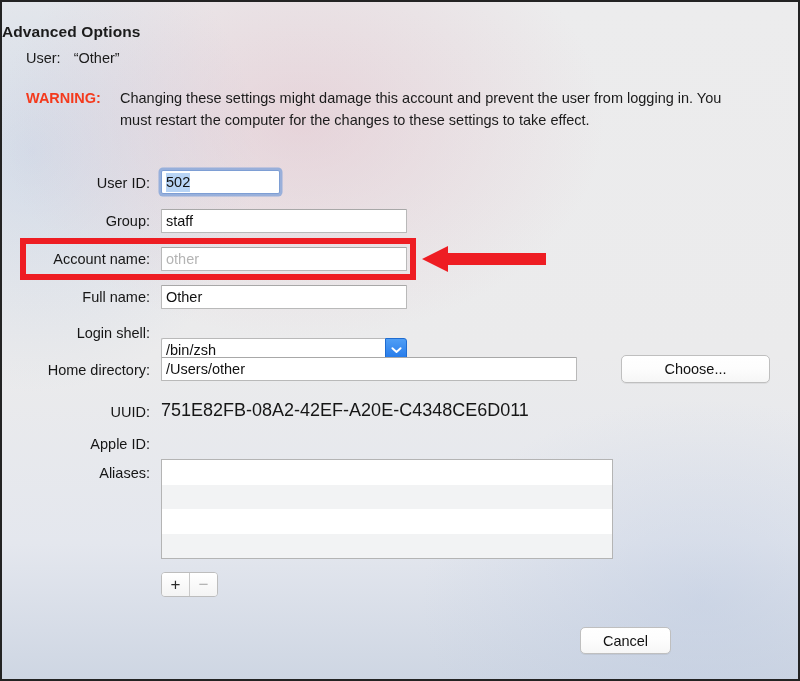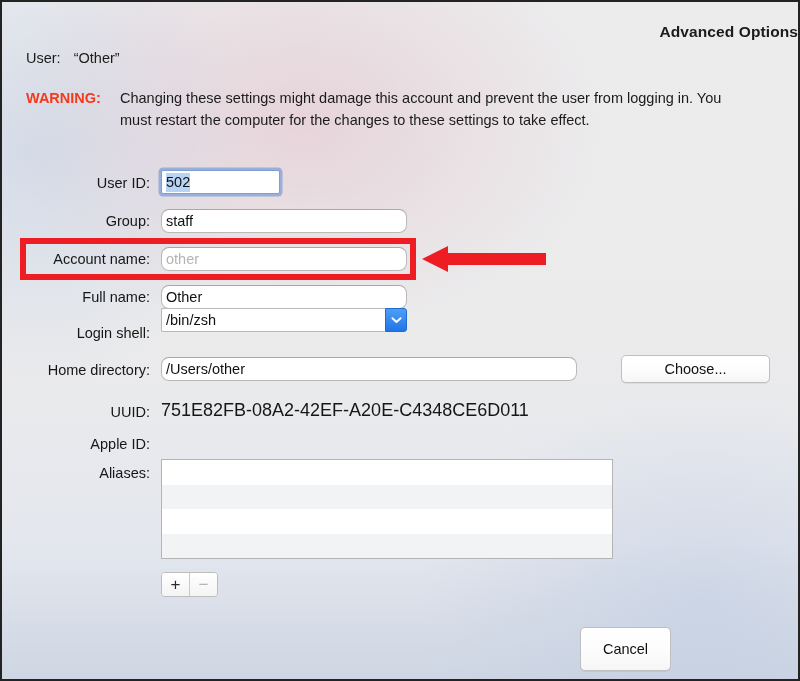--- a/index.html
+++ b/index.html
@@ -37,21 +37,21 @@
     position: absolute;
     inset: 0;
   }
 
   
   .title {
     position: absolute;
     left: 0;
     right: 0;
     top: 21px;
-    text-align: right;
+    text-align: left;
     font-size: 15.5px;
     font-weight: bold;
     color: #1b1b1b;
     letter-spacing: 0.1px;
   }
 
   
   .user-row {
     position: absolute;
     left: 24px;
@@ -100,21 +100,21 @@
     white-space: nowrap;
   }
 
   .field {
     position: absolute;
     box-sizing: border-box;
     background: #ffffff;
     border: 1px solid #b9b9b9;
     border-top-color: #a8a8a8;
     height: 24px;
-    border-radius: 8px;
+    border-radius: 1px;
     font-size: 14.5px;
     color: #111111;
     padding: 0 4px;
     display: flex;
     align-items: center;
     white-space: nowrap;
     overflow: hidden;
   }
   .field.placeholder { color: #b4b4b4; }
 
@@ -277,21 +277,21 @@
     <div class="field placeholder" style="left:159px; top:245px; width:246px;">other</div>
 
     <div class="row" style="left:-152px; top:283px; width:300px;">
       <span class="lbl">Full name:</span>
     </div>
     <div class="field" style="left:159px; top:283px; width:246px;">Other</div>
 
     <div class="row" style="left:-152px; top:319px; width:300px;">
       <span class="lbl">Login shell:</span>
     </div>
-    <div class="combo" style="left:159px; top:306px; width:246px;">
+    <div class="combo" style="left:159px; top:336px; width:246px;">
       <div class="ctext">/bin/zsh</div>
       <div class="cbtn">
         <svg width="11" height="8" viewBox="0 0 11 8" aria-hidden="true">
           <path d="M1.4 2.2 L5.5 6.0 L9.6 2.2" fill="none" stroke="#ffffff" stroke-width="1.9" stroke-linecap="round" stroke-linejoin="round"></path>
         </svg>
       </div>
     </div>
 
     <div class="row" style="left:-152px; top:356px; width:300px;">
       <span class="lbl">Home directory:</span>
@@ -317,21 +317,21 @@
       <div class="alias-row alt"></div>
       <div class="alias-row"></div>
       <div class="alias-row alt"></div>
     </div>
 
     <div class="segmented" style="left:159px; top:570px;">
       <div class="seg">+</div>
       <div class="seg disabled">−</div>
     </div>
 
-    <div class="btn" style="left:578px; top:625px; width:91px; height:44px;">Cancel</div>
+    <div class="btn" style="left:578px; top:625px; width:91px; height:27px;">Cancel</div>
 
   </div>
 
   <div class="anno-box" style="left:18px; top:236px; width:396px; height:42px;"></div>
 
   <div class="anno-arrow" style="left:420px; top:243px;">
     <svg width="124" height="28" viewBox="0 0 124 28" aria-hidden="true">
       <path d="M0 14 L26 1 L26 8 L124 8 L124 20 L26 20 L26 27 Z" fill="#ee1d23"></path>
     </svg>
   </div>

